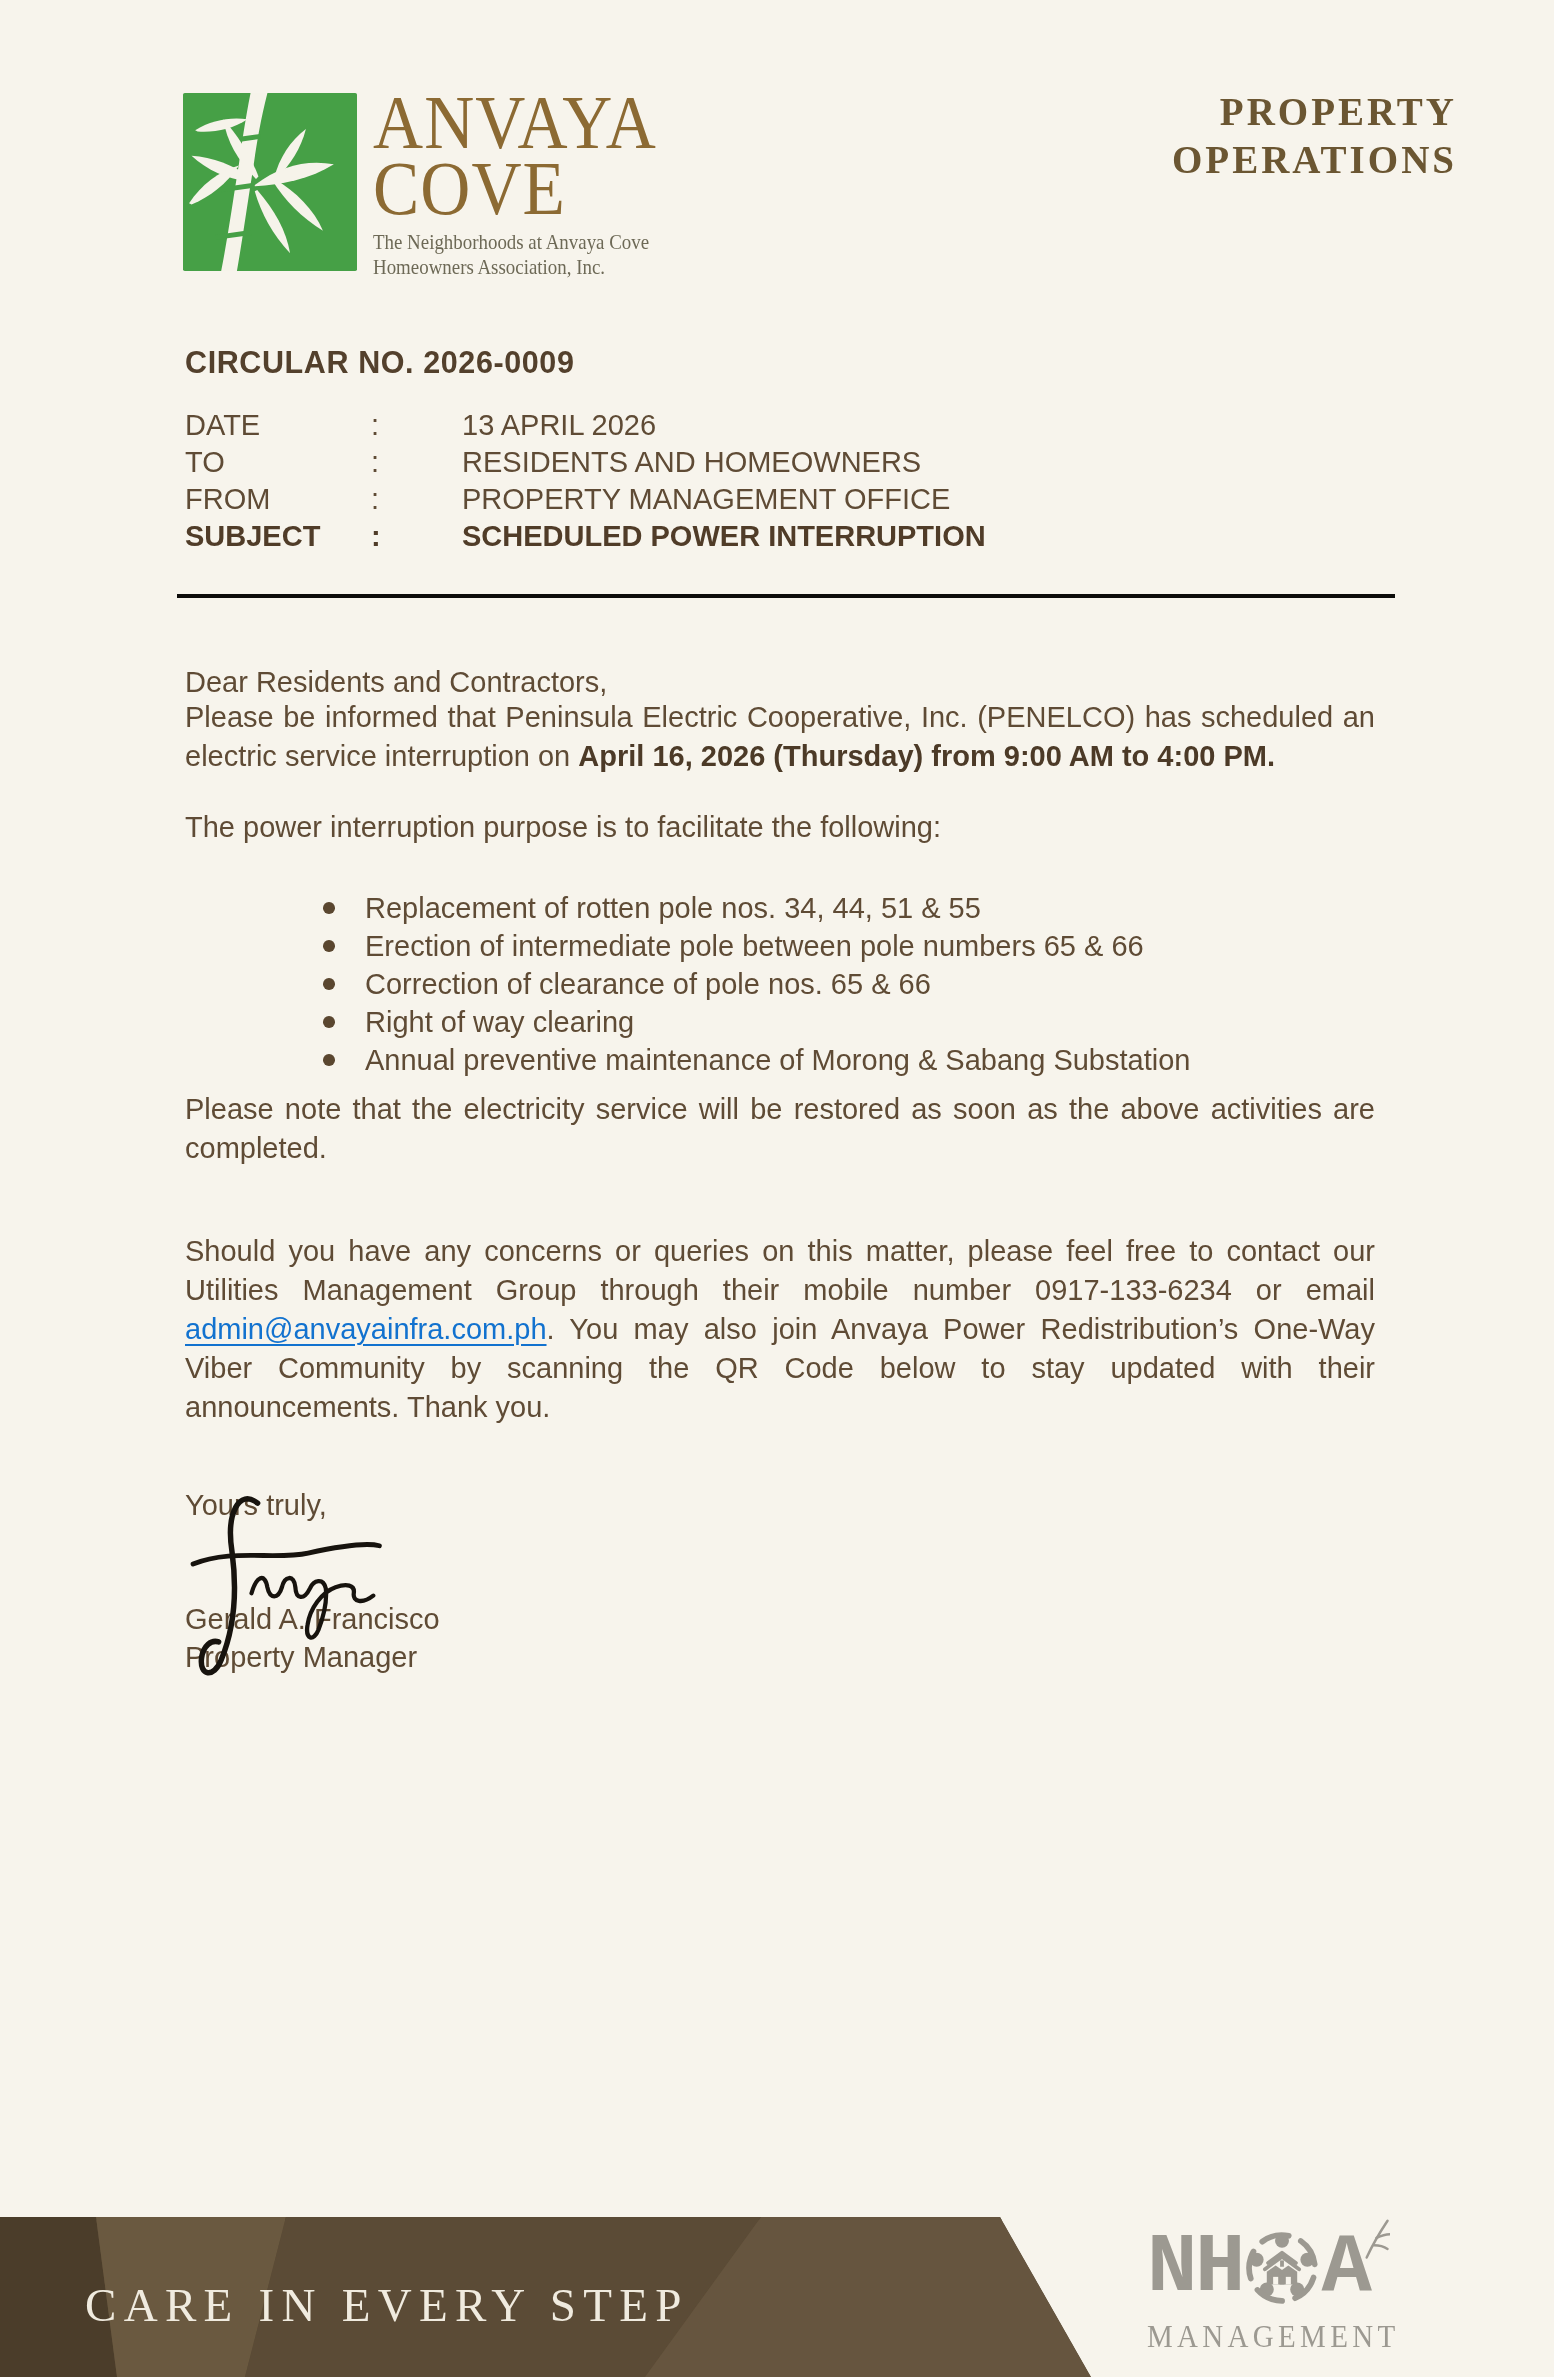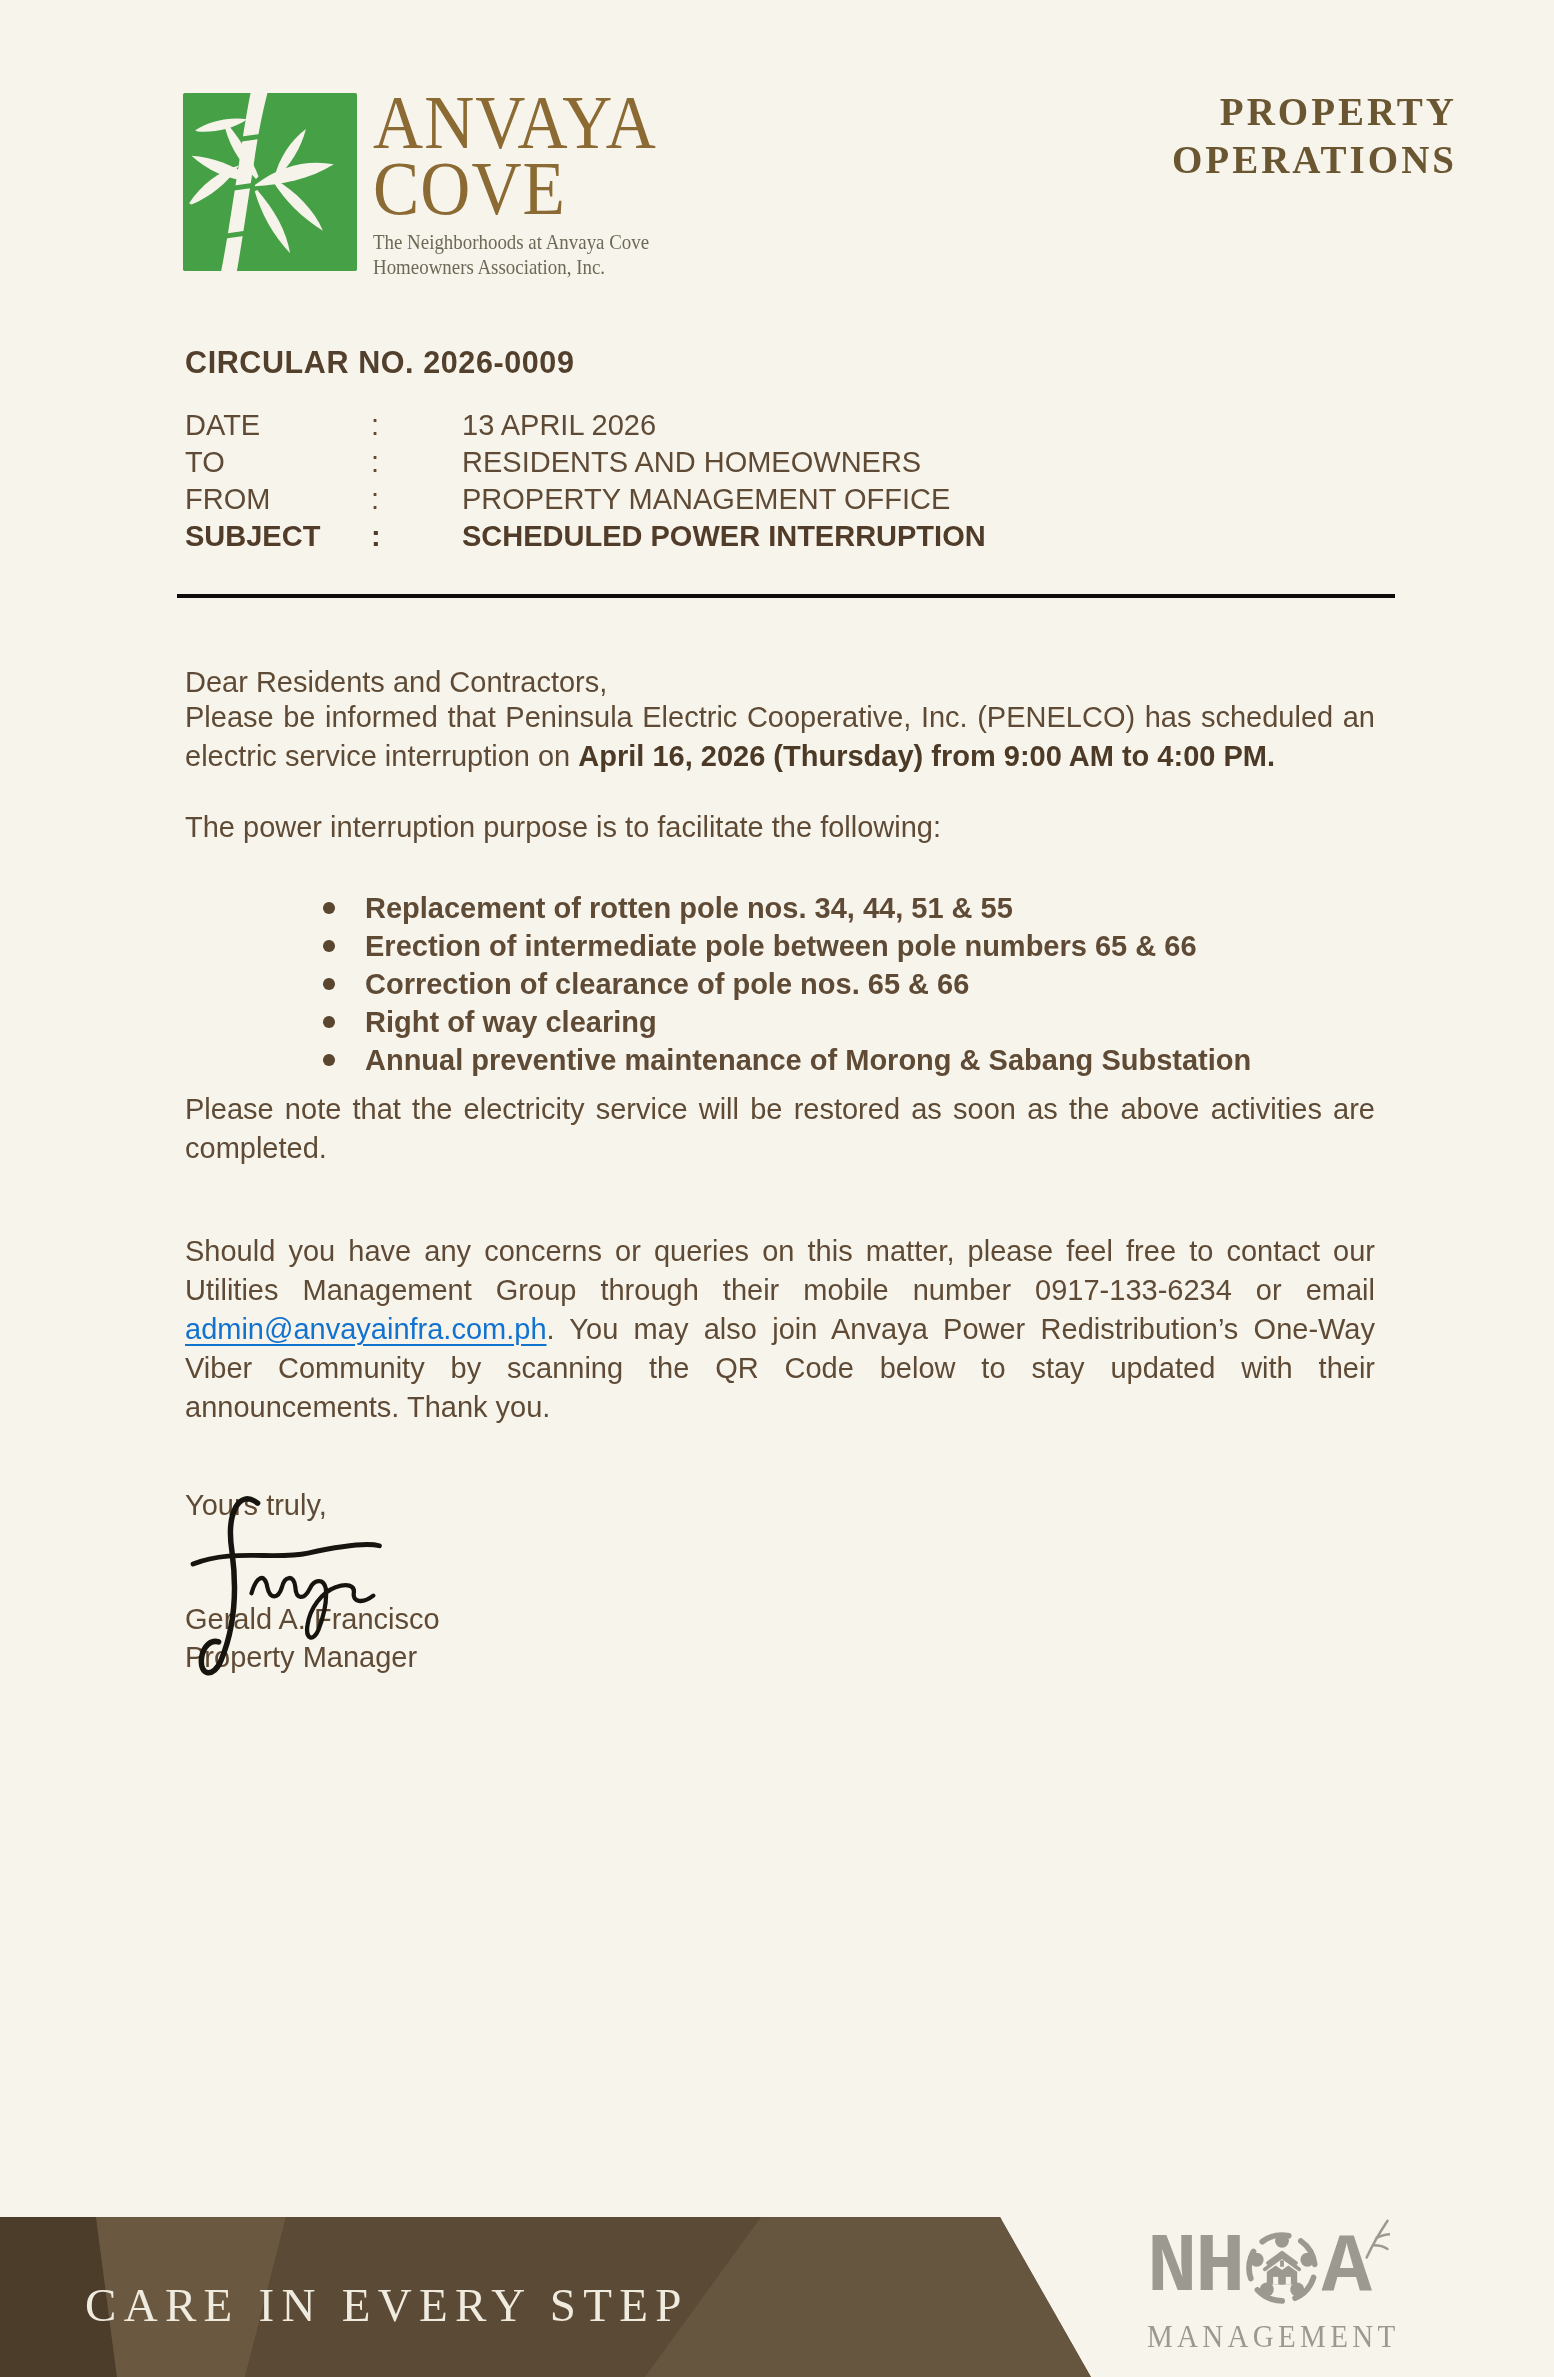--- a/index.html
+++ b/index.html
@@ -48,21 +48,21 @@
     background:#0d0c0a;
   }
   
   .bodycol{position:absolute;left:185px;width:1190px;font-size:29px;line-height:39px;}
   .salutation{top:635px;margin-top:28px;}
   .p1{top:698px;text-align:justify;}
   .p2{top:808px;}
   .bold-inline{font-weight:700;color:#4c3a27;}
   .bullets{position:absolute;left:185px;top:889px;width:1190px;list-style:none;margin:0;padding:0;}
   .bullets li{
-    position:relative;padding-left:180px;font-size:29px;line-height:38px;font-weight:bold;
+    position:relative;padding-left:180px;font-size:29px;line-height:38px;
   }
   .bullets li::before{
     content:"";position:absolute;left:138px;top:13.4px;width:11.6px;height:11.6px;
     border-radius:50%;background:#5a462f;
   }
   .p3{top:1090px;text-align:justify;}
   .p4{top:1232px;text-align:justify;}
   .email-link{color:#1272cf;text-decoration:underline;text-decoration-thickness:1.8px;text-underline-offset:4.9px;}
   
   .valediction{top:1486px;}

